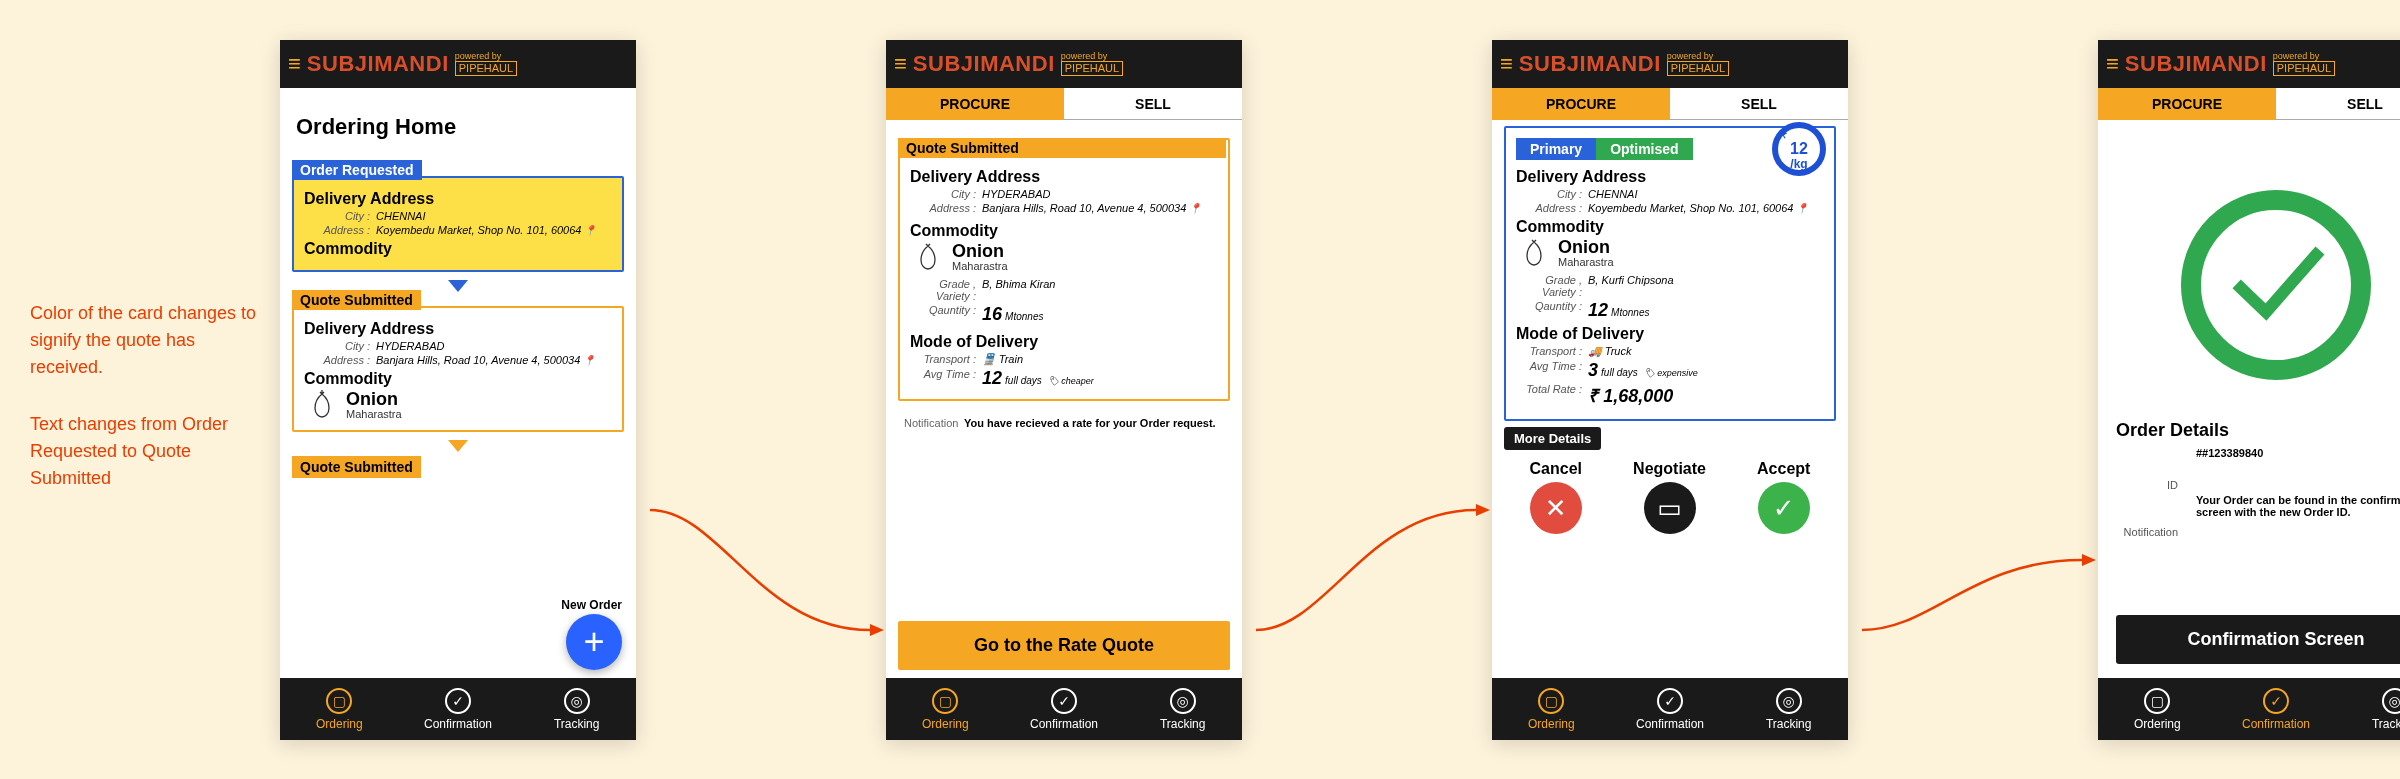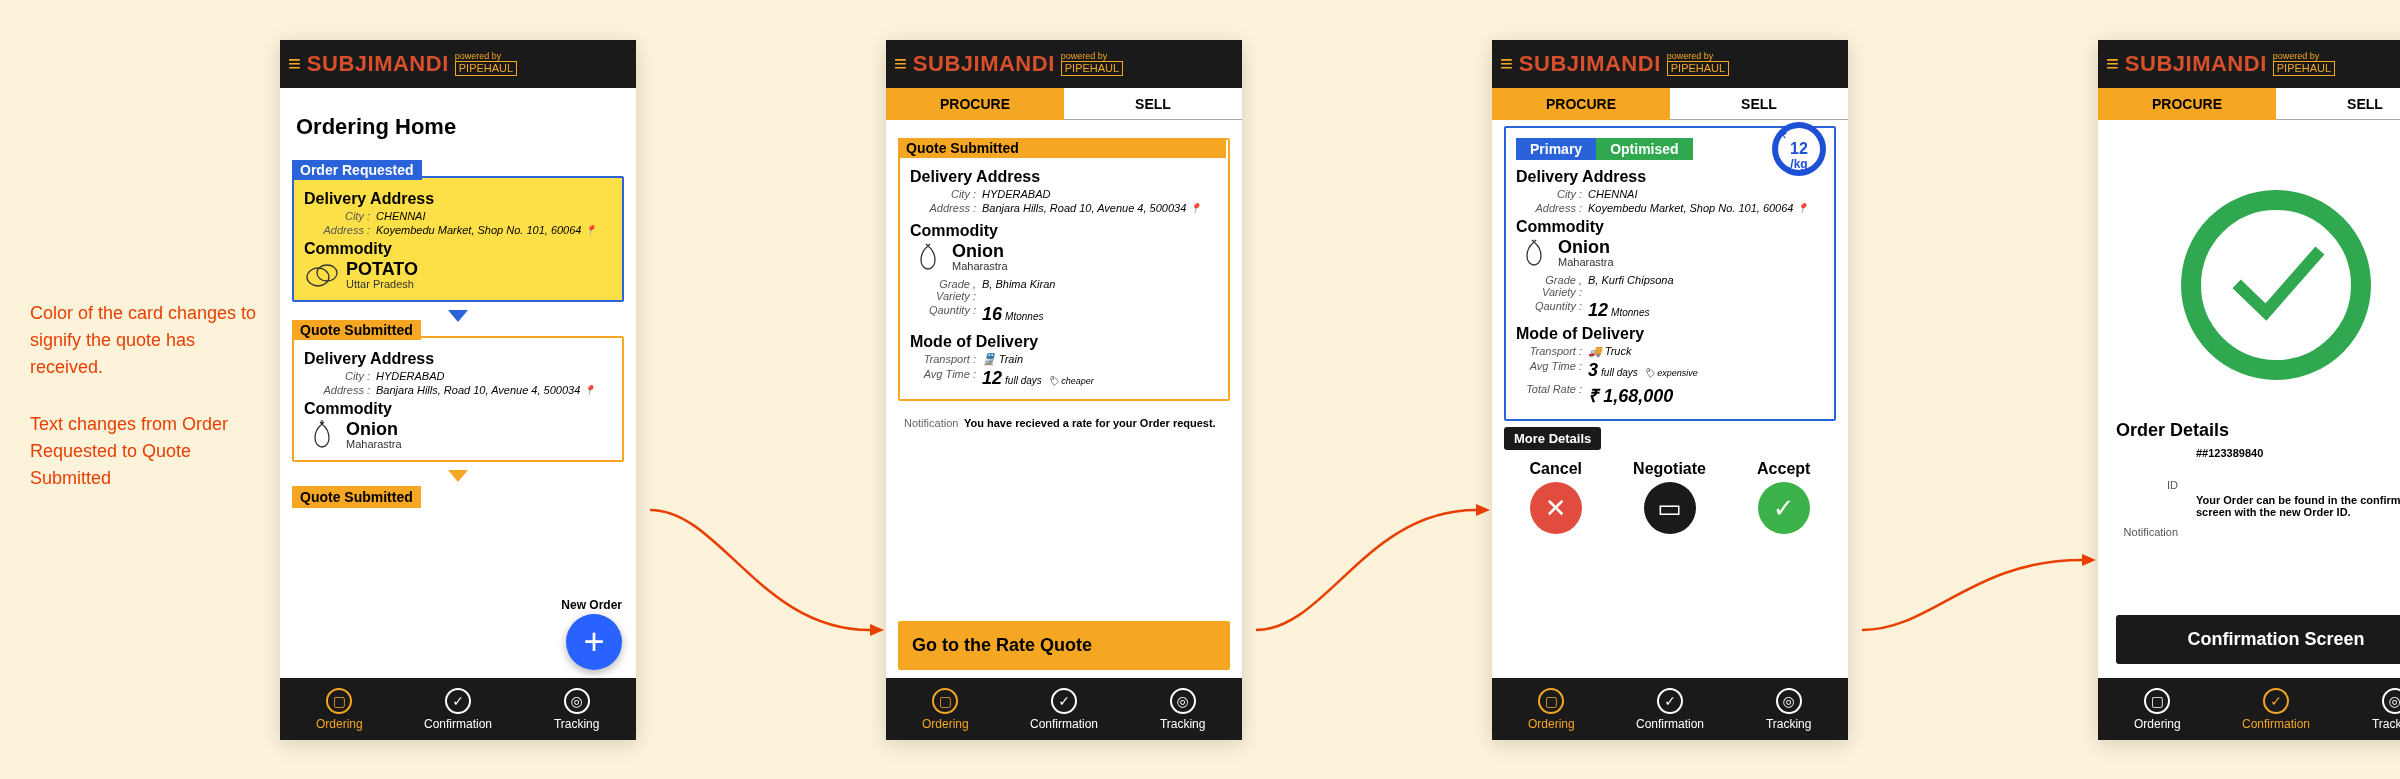--- a/index.html
+++ b/index.html
@@ -101,21 +101,21 @@
   .nav-icon{width:26px;height:26px;border:2px solid currentColor;border-radius:50%;display:flex;align-items:center;justify-content:center;font-size:14px;}
   
   .big-card{border:2px solid #f5a623;border-radius:2px;padding:8px 10px;margin-top:14px;}
   .big-card .section-head{margin-top:8px;}
   .qty-val{font-size:18px;font-weight:800;}
   .qty-unit{font-size:10px;}
   .tag-cheap{display:inline-flex;align-items:center;font-size:9px;gap:2px;margin-left:6px;}
   .notif-row{font-size:11px;margin:16px 6px;display:flex;}
   .notif-row .lbl{color:#666;width:60px;}
   .notif-row .txt{font-weight:700;flex:1;}
-  .cta{background:#f5a623;color:#000;font-weight:800;font-size:18px;padding:14px;margin:8px 12px;border-radius:2px;}
+  .cta{background:#f5a623;color:#000;font-weight:800;font-size:18px;text-align:center;padding:14px;margin:8px 12px;border-radius:2px;}
   
   .pill-row{display:flex;gap:0;margin-top:2px;}
   .pill{padding:3px 14px;font-size:14px;font-weight:600;color:#fff;}
   .pill.primary{background:#2962d9;}
   .pill.opt{background:#2fa84f;}
   .rate-badge{
     position:absolute;top:-6px;right:8px;
     width:54px;height:54px;border:6px solid #1e50d6;border-radius:50%;
     background:#fff;display:flex;flex-direction:column;align-items:center;justify-content:center;
     font-weight:900;color:#1e50d6;
@@ -174,32 +174,20 @@
       <div class="section-head">Delivery Address</div>
       <div class="row">
             <span class="label">City :</span>
             <span class="val">CHENNAI</span>
           </div>
       <div class="row">
             <span class="label">Address :</span>
             <span class="val"><span>Koyembedu Market, Shop No. 101, 60064</span> <span class="pin">📍</span></span>
           </div>
       <div class="section-head">Commodity</div>
-      <div class="commodity-row">
-        <span class="comm-icon">
-          <svg width="34" height="26" viewBox="0 0 34 26">
-                <ellipse cx="13" cy="15" rx="11" ry="9" fill="none" stroke="#333" stroke-width="1.3"></ellipse>
-                <ellipse cx="22" cy="11" rx="10" ry="8" fill="none" stroke="#333" stroke-width="1.3"></ellipse>
-              </svg>
-        </span>
-        <div>
-          <div class="comm-name">POTATO</div>
-          <div class="comm-sub">Uttar Pradesh</div>
-        </div>
-      </div>
     </div>
     <div class="tri blue"></div>
 
     <div style="height:16px"></div>
     <div class="card amber">
       <div class="card-tag amber">Quote Submitted</div>
       <div class="section-head">Delivery Address</div>
       <div class="row">
             <span class="label">City :</span>
             <span class="val">HYDERABAD</span>

